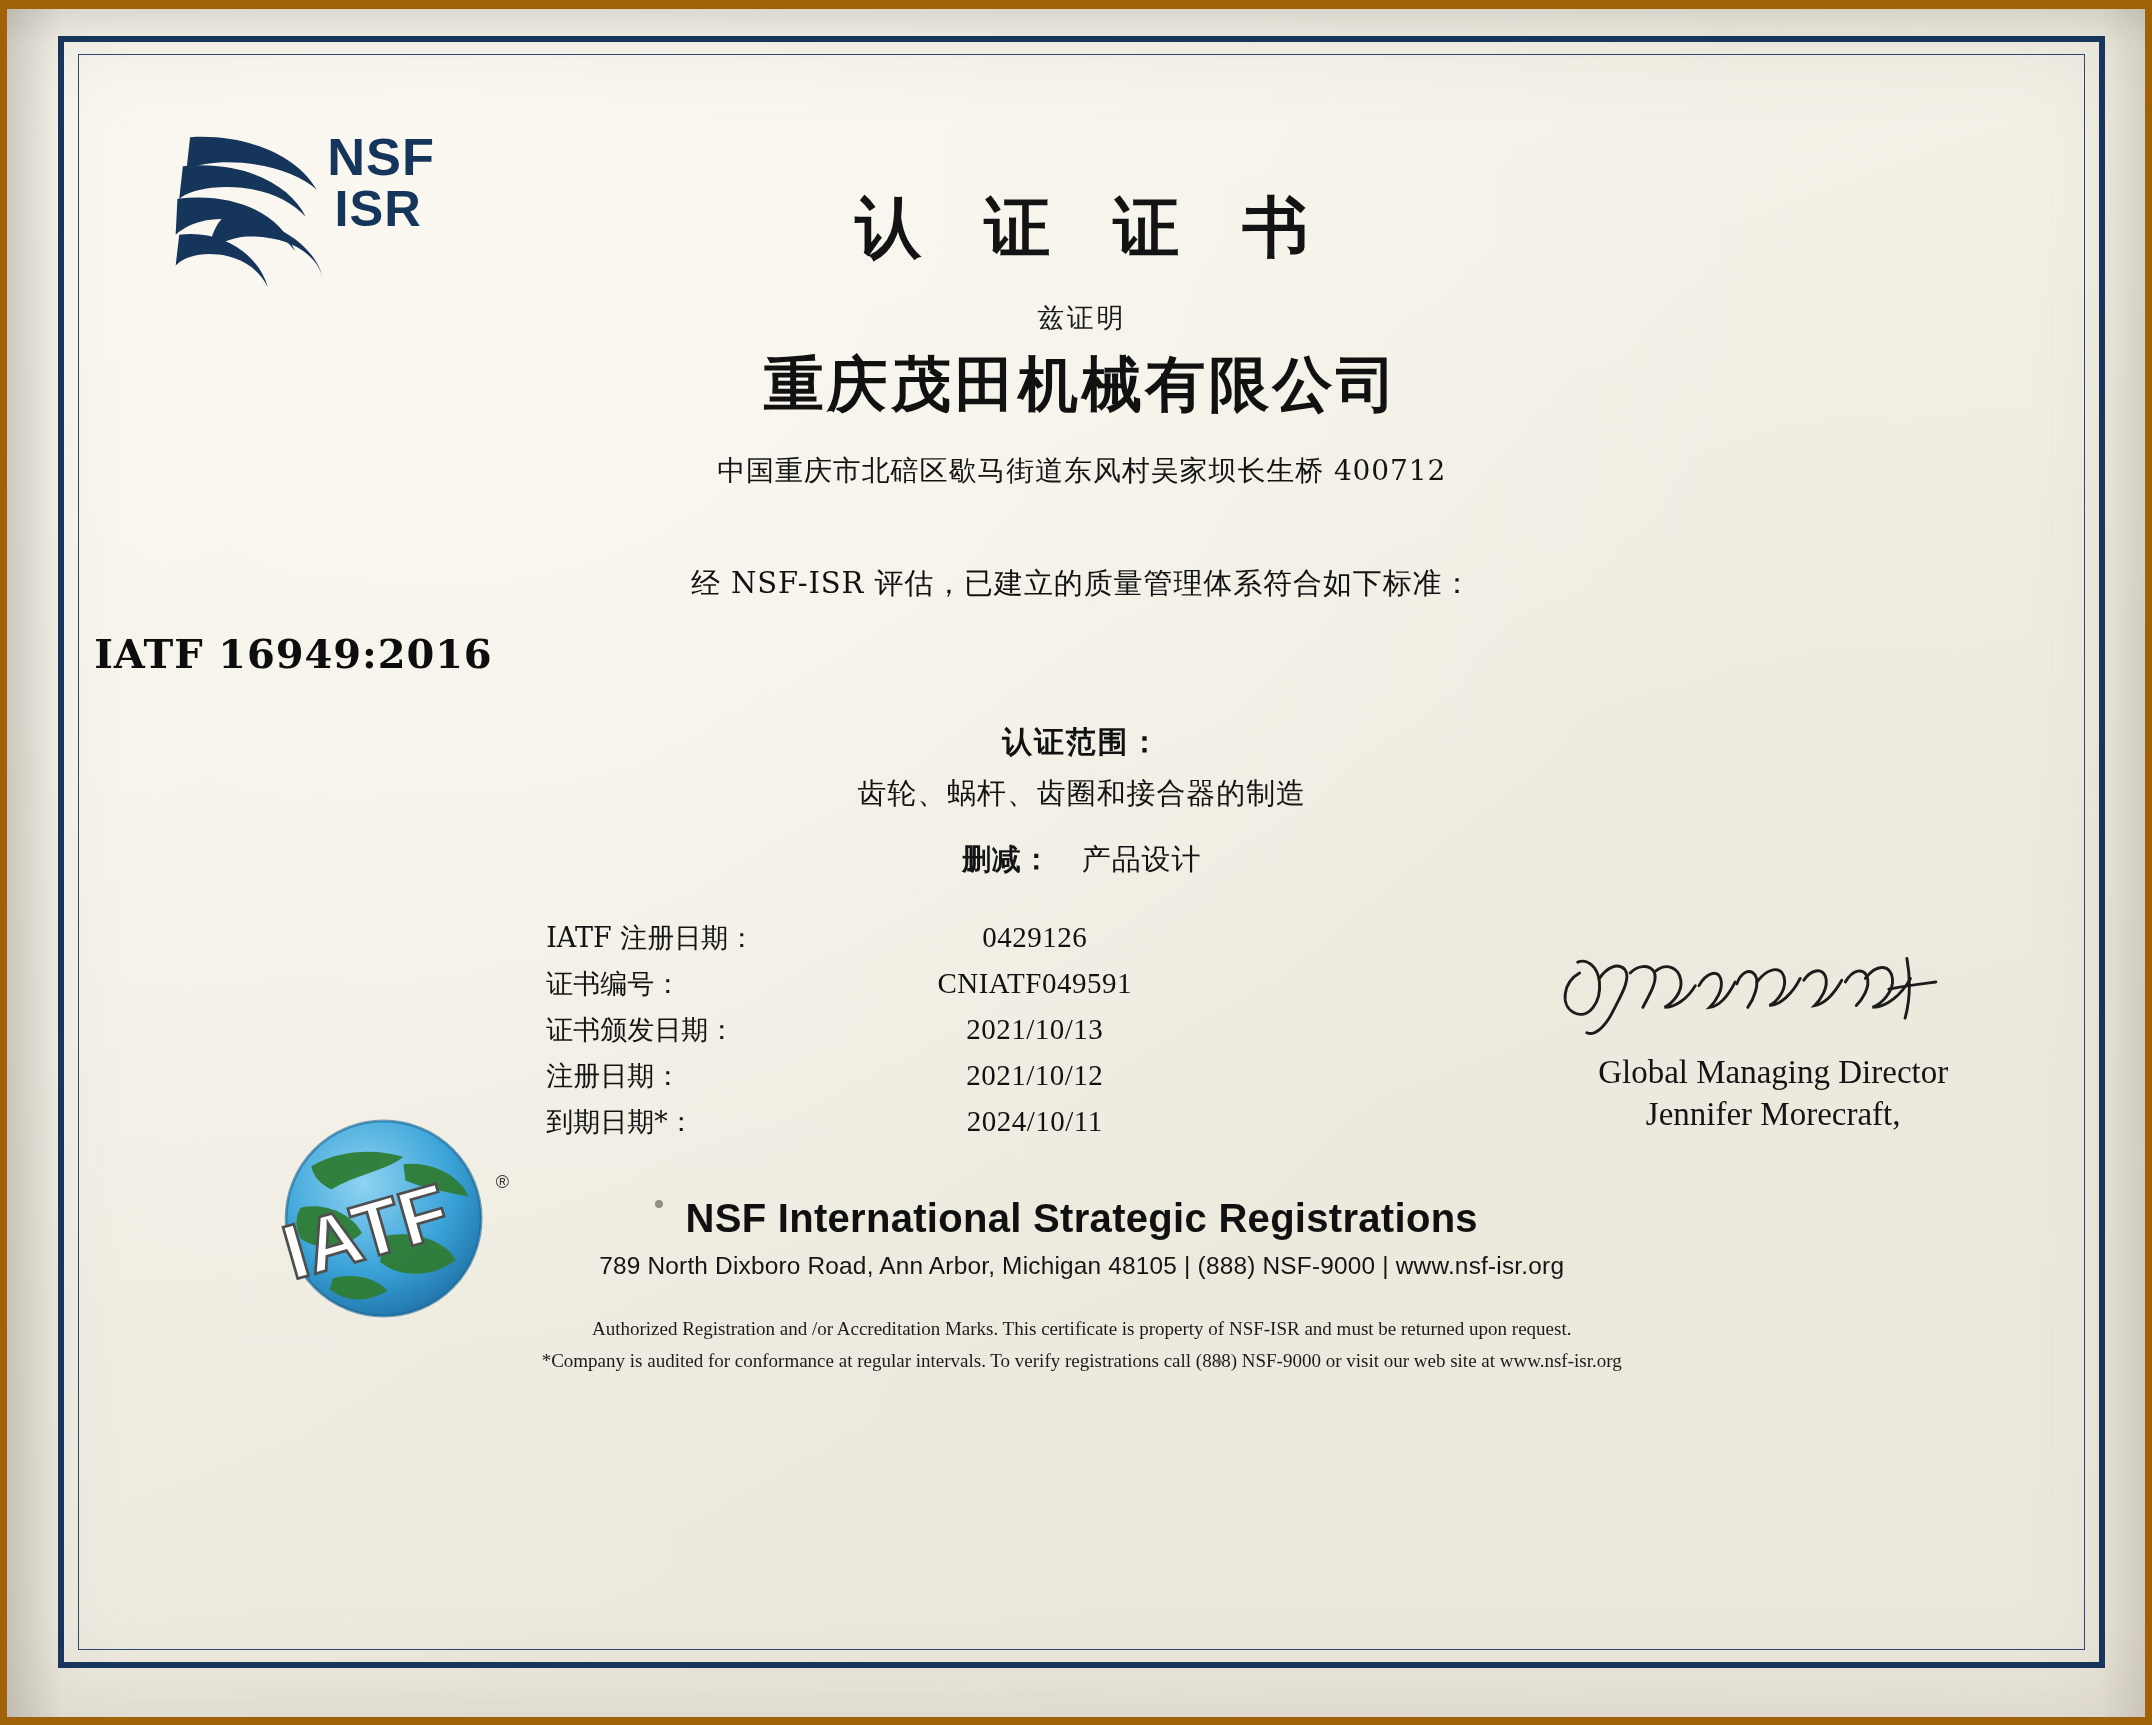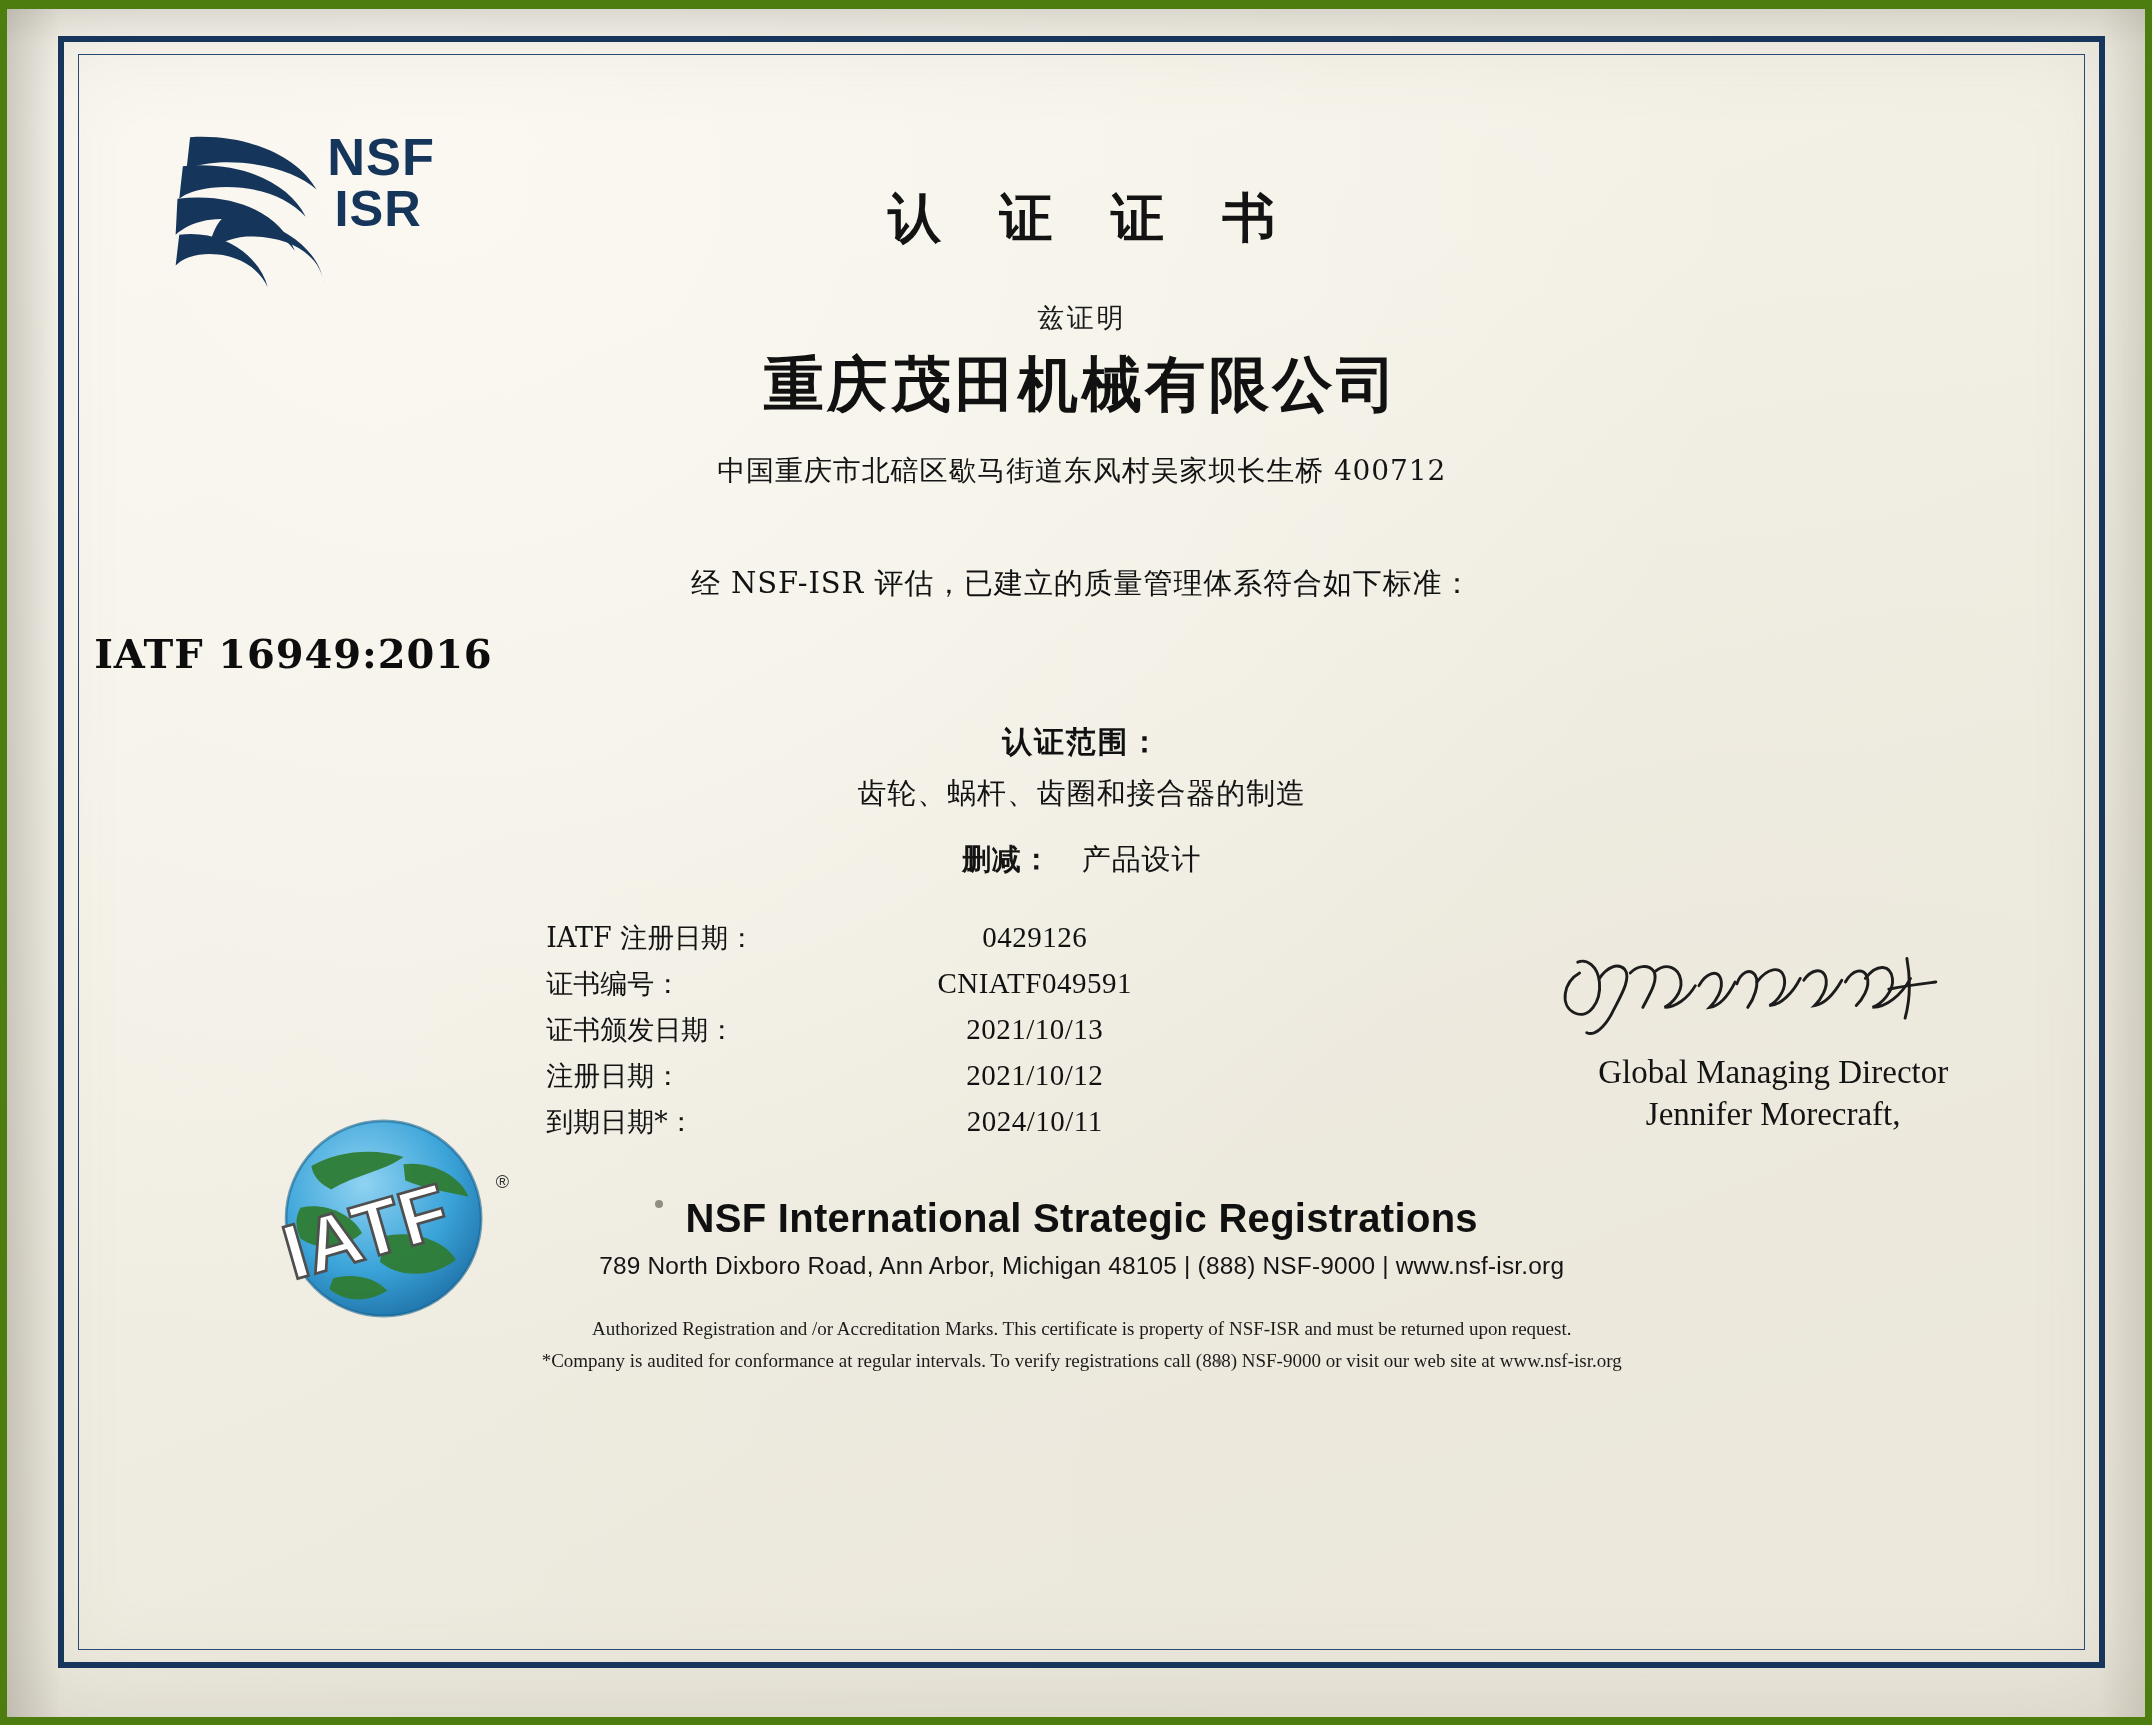--- a/index.html
+++ b/index.html
@@ -12,21 +12,21 @@
     height: 1726px;
     overflow: hidden;
     font-family: "Liberation Serif", serif;
   }
 
   
   .photo {
     position: relative;
     width: 2153px;
     height: 1726px;
-    background: #4d7c0f;
+    background: #a16207;
   }
   .paper {
     position: absolute;
     left: 7.2px;
     top: 9px;
     width: 2138px;
     height: 1708px;
     background: #f3f0e7;
     background-image:
       radial-gradient(ellipse at 20% 10%, #faf8f1 0%, rgba(250,248,241,0) 55%),
@@ -92,21 +92,21 @@
   }
 
   
   .cert-title {
     position: absolute;
     top: 118px;
     left: 0;
     right: 0;
     text-align: center;
     font-family: "DejaVu Serif", serif;
-    font-size: 53px;
+    font-size: 66px;
     font-weight: 700;
     letter-spacing: 20px;
     color: #131313;
     text-indent: 20px;
   }
   .cert-subtitle {
     position: absolute;
     top: 235px;
     left: 0; right: 0;
     text-align: center;

